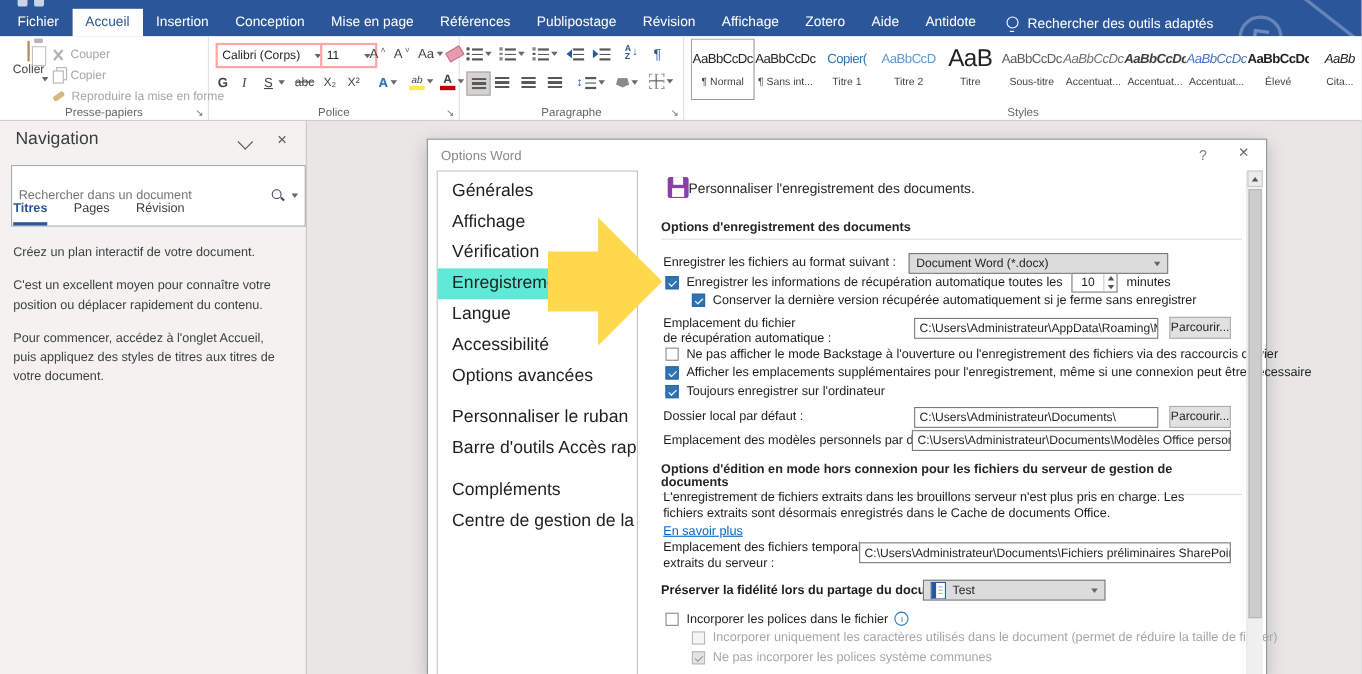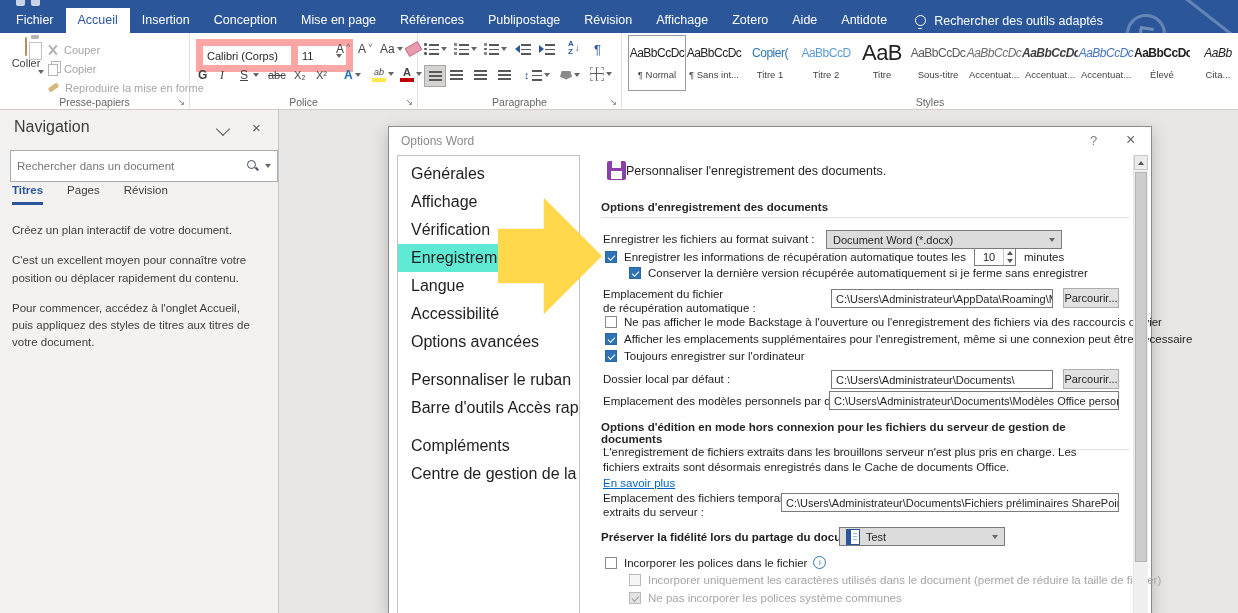--- a/index.html
+++ b/index.html
@@ -30,21 +30,21 @@
   .clip::after{content:"";position:absolute;left:5px;top:-3px;width:8px;height:4px;background:#b8b6b3;border-radius:1px}
   .paste .txt{font-size:11px;color:#444;margin-top:1px}
   .clipitems{position:absolute;left:48px;top:7px}
   .clipitem{display:flex;align-items:center;gap:6px;height:19px;font-size:11px;color:#a6a6a6;white-space:nowrap;cursor:default}
   .scis{position:relative;width:10px;height:10px;flex:none}
   .scis::before,.scis::after{content:"";position:absolute;left:4px;top:-1px;width:2px;height:12px;background:#b3b3b3}
   .scis::before{transform:rotate(40deg)}.scis::after{transform:rotate(-40deg)}
   .copyic{width:8px;height:10px;border:1px solid #b3b3b3;background:#fff;box-shadow:3px -3px 0 -1px #fff,3px -3px 0 0 #b3b3b3;margin-top:3px;flex:none}
   .brush{width:11px;height:5px;background:#d8b77f;border-radius:2px;transform:rotate(-35deg);flex:none}
   
-  .combo{position:absolute;height:19px;border:7px solid #fca5a5;background:#fff;font-size:11px;display:flex;align-items:center;padding:0 4px;gap:4px;white-space:nowrap;cursor:pointer}
+  .combo{position:absolute;height:19px;border:2px solid #fca5a5;background:#fff;font-size:11px;display:flex;align-items:center;padding:0 4px;gap:4px;white-space:nowrap;cursor:pointer}
   .combo .v{overflow:hidden}
   .dar{width:0;height:0;border-left:3.5px solid transparent;border-right:3.5px solid transparent;border-top:4px solid #666;flex:none;margin-left:auto}
   .ibtn{position:absolute;display:flex;align-items:center;justify-content:center;height:20px;font-size:12px;color:#444;cursor:pointer;gap:2px}
   .ibtn .sm{font-size:8px;color:#666;margin-top:-8px}
   .b-bold{font-weight:bold}
   .b-ital{font-style:italic;font-family:"Liberation Serif",serif}
   .b-und{text-decoration:underline}
   .b-strike{text-decoration:line-through;font-size:11px}
   .fx{color:#2e74b5;font-weight:bold;text-shadow:0 0 1px #9cc3e5}
   .stackbar{display:inline-flex;flex-direction:column;align-items:center;line-height:10px;font-size:11px}
@@ -86,21 +86,21 @@
   .p-a1{font-style:italic;color:#6e6e6e}
   .p-a2{font-style:italic;font-weight:bold;color:#3f3f3f}
   .p-a3{font-style:italic;color:#4472c4}
   .p-el{font-weight:bold}
   .p-cit{font-style:italic}
   
   .nav{position:absolute;left:0;top:110px;width:278px;bottom:0;background:#f3f2f1;border-right:1px solid #c9c7c5}
   .nav-title{position:absolute;left:14px;top:8px;font-size:16px;color:#3d3d3d}
   .nav-chev{position:absolute;left:218px;top:14px;width:9px;height:9px;border-right:1.5px solid #595959;border-bottom:1.5px solid #595959;transform:rotate(45deg);cursor:pointer}
   .nav-close{position:absolute;left:252px;top:9px;font-size:15px;color:#595959;cursor:pointer}
-  .nsearch{position:absolute;left:10px;top:40px;width:254px;height:22px;background:#fff;border:1px solid #ababab;display:flex;align-items:center;padding:4px 6px;gap:6px;cursor:text}
+  .nsearch{position:absolute;left:10px;top:40px;width:254px;height:22px;background:#fff;border:1px solid #ababab;display:flex;align-items:center;padding:16px 6px;gap:6px;cursor:text}
   .nsearch .ph{font-size:11.5px;color:#767676;flex:1;white-space:nowrap;overflow:hidden}
   .mag{position:relative;width:12px;height:12px;flex:none}
   .mag::before{content:"";position:absolute;left:0;top:0;width:7px;height:7px;border:1.5px solid #3b4a61;border-radius:50%}
   .mag::after{content:"";position:absolute;left:8px;top:8px;width:4px;height:1.5px;background:#3b4a61;transform:rotate(45deg)}
   .ntabs{position:absolute;left:12px;top:74px;display:flex;gap:24px;font-size:11.5px;color:#3d3d3d}
   .ntab{padding-bottom:6px;cursor:pointer}
   .ntab.selected{color:#2b579a;font-weight:bold;border-bottom:3px solid #2b579a}
   .nparas{position:absolute;left:12px;top:112px;width:252px;font-size:11.5px;color:#404040;line-height:1.5}
   .npara{margin:0 0 13px 0}
   

